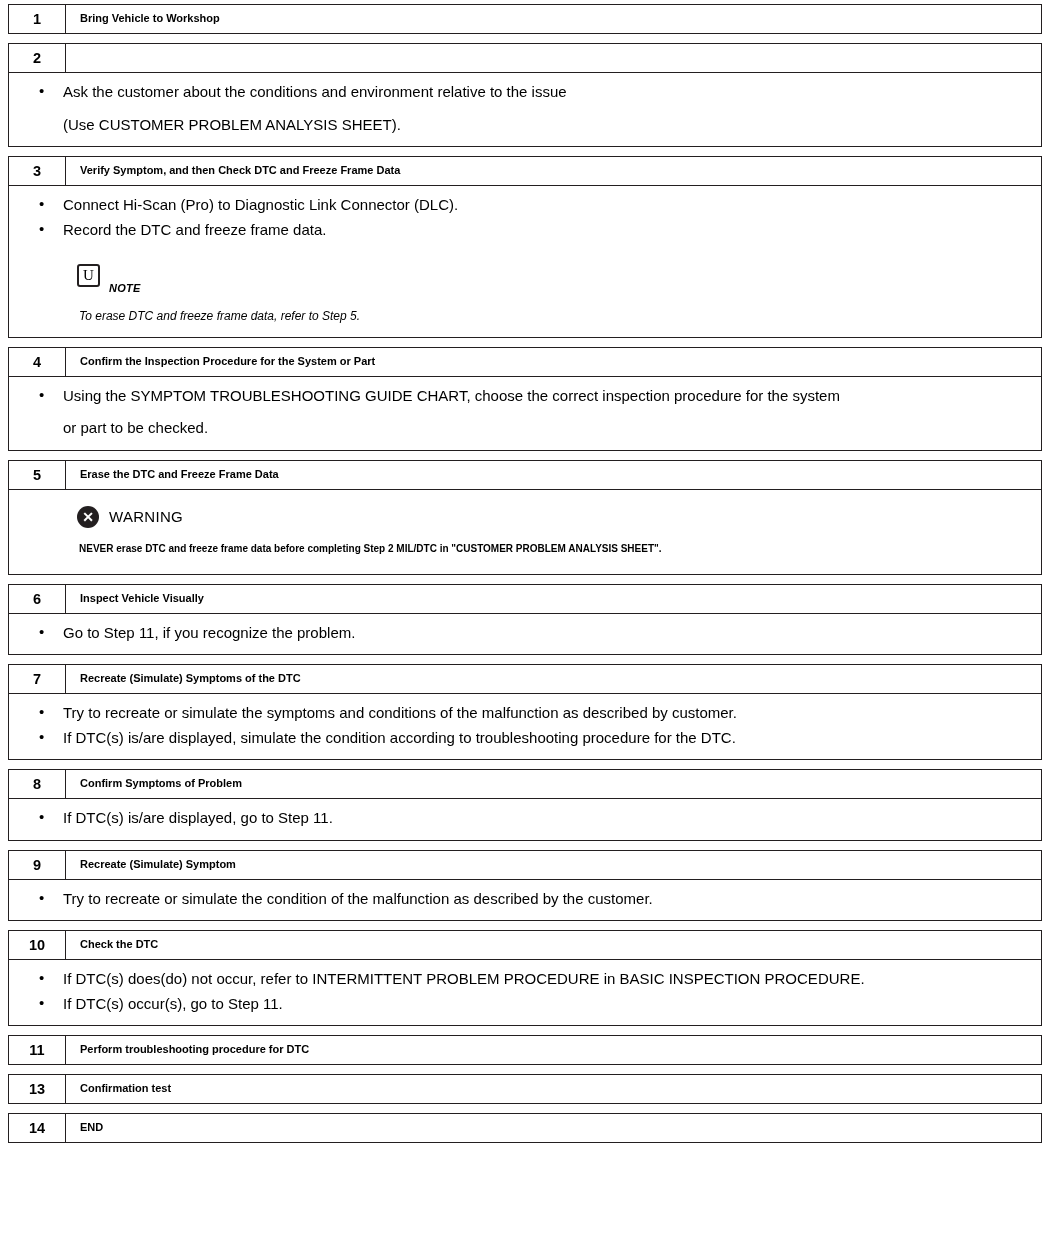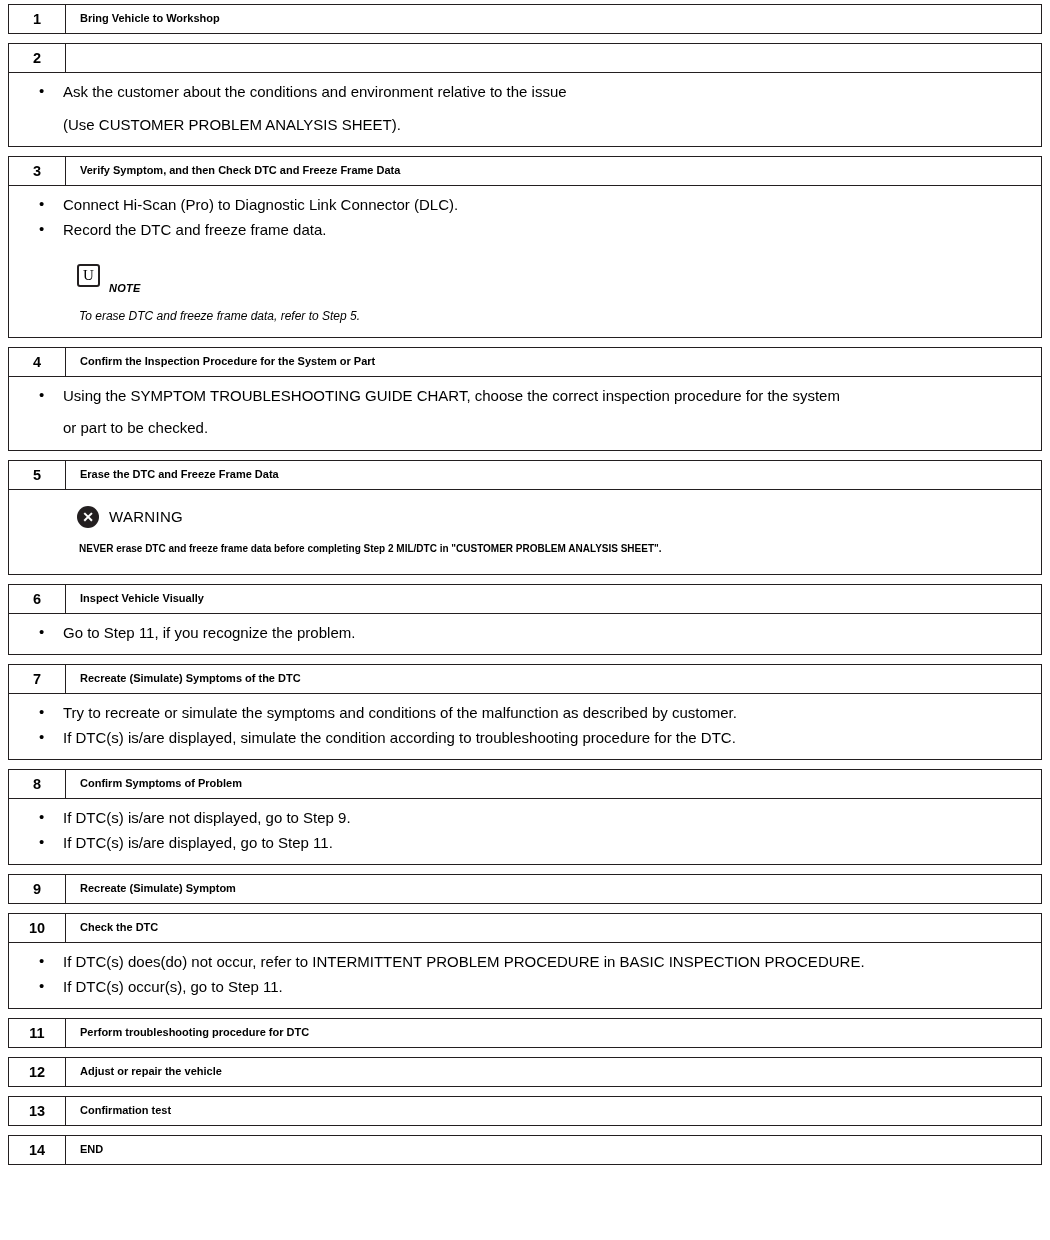--- a/index.html
+++ b/index.html
@@ -264,34 +264,38 @@
   </div>
 
   <div class="step-block">
     <div class="step-header">
       <div class="step-num">8</div>
       <div class="step-title">Confirm Symptoms of Problem</div>
     </div>
     <div class="step-body">
       <ul class="bullets">
         <li>
-          <span>If DTC(s) is/are not displayed, go to Step 9.</span>
-        </li>
-        <li>
           <span>If DTC(s) is/are displayed, go to Step 11.</span>
         </li>
       </ul>
     </div>
   </div>
 
   <div class="step-block">
     <div class="step-header">
       <div class="step-num">9</div>
       <div class="step-title">Recreate (Simulate) Symptom</div>
     </div>
+    <div class="step-body">
+      <ul class="bullets">
+        <li>
+          <span>Try to recreate or simulate the condition of the malfunction as described by the customer.</span>
+        </li>
+      </ul>
+    </div>
   </div>
 
   <div class="step-block">
     <div class="step-header">
       <div class="step-num">10</div>
       <div class="step-title">Check the DTC</div>
     </div>
     <div class="step-body">
       <ul class="bullets">
         <li>
@@ -304,26 +308,20 @@
     </div>
   </div>
 
   <div class="step-block">
     <div class="step-header">
       <div class="step-num">11</div>
       <div class="step-title">Perform troubleshooting procedure for DTC</div>
     </div>
   </div>
 
-  <div class="step-block">
-    <div class="step-header">
-      <div class="step-num">12</div>
-      <div class="step-title">Adjust or repair the vehicle</div>
-    </div>
-  </div>
 
   <div class="step-block">
     <div class="step-header">
       <div class="step-num">13</div>
       <div class="step-title">Confirmation test</div>
     </div>
   </div>
 
   <div class="step-block">
     <div class="step-header">

